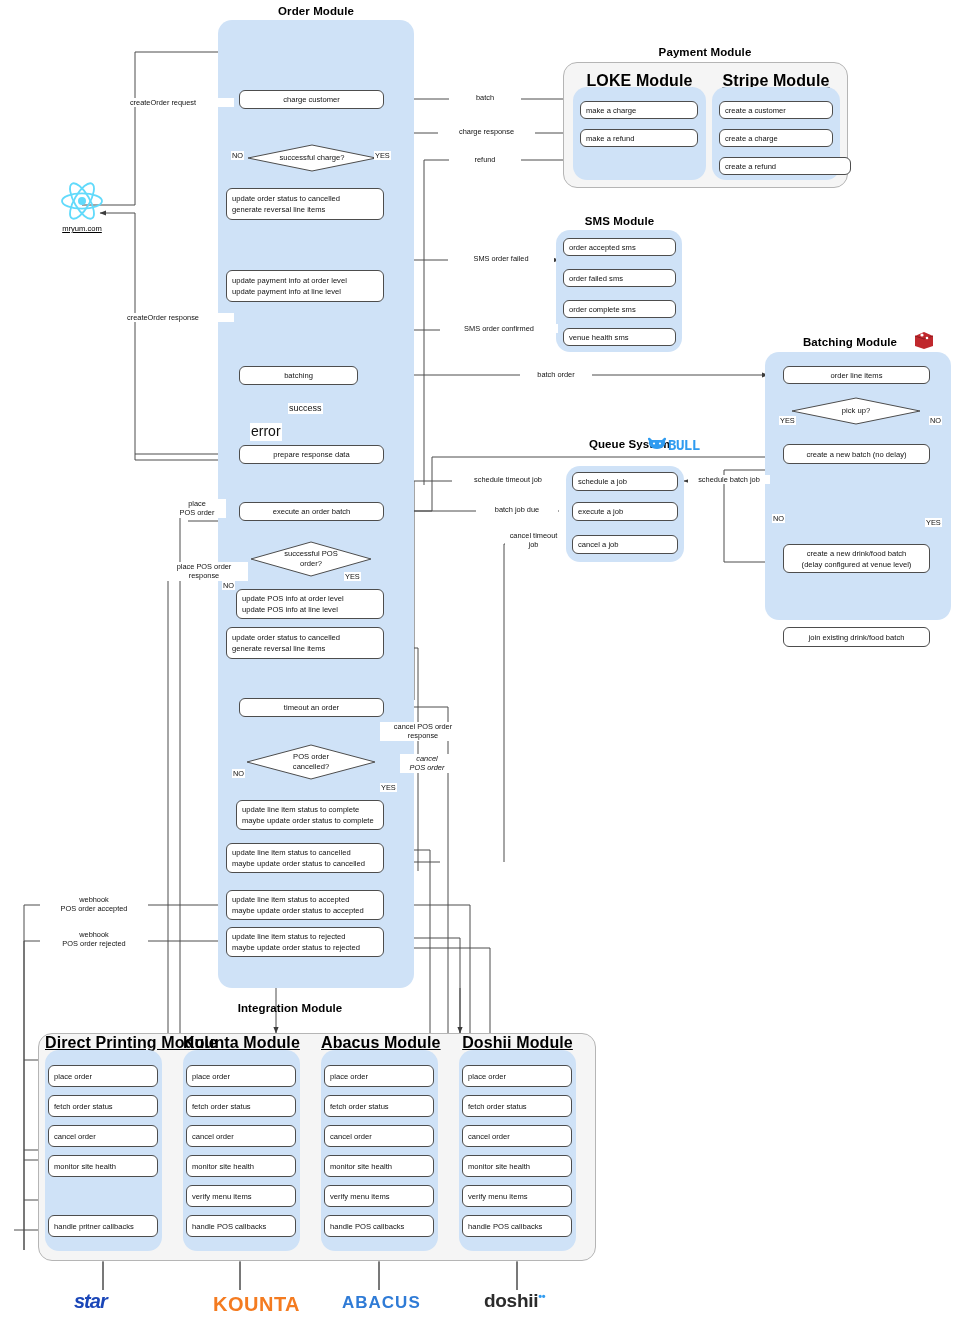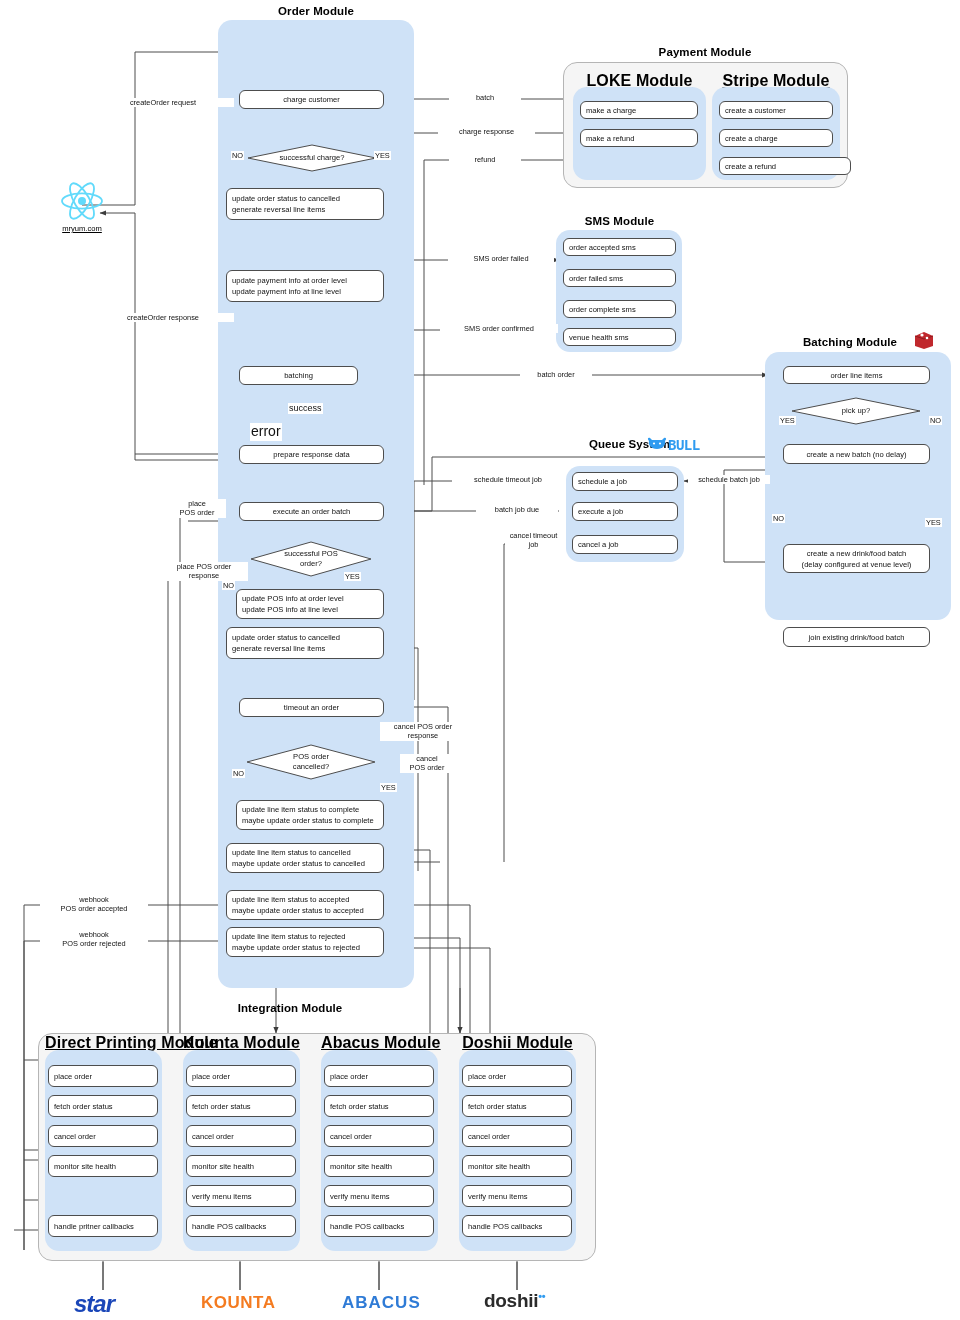--- a/index.html
+++ b/index.html
@@ -26,22 +26,22 @@
        justify-content:center;text-align:center;font-size:7.6px;line-height:1.3;color:#111;}
   .dia .dshape{position:absolute;left:0;top:0;width:100%;height:100%;}
   .dia .dlabel{position:relative;z-index:2;white-space:pre-line;}
 
   .elbl{position:absolute;font-size:7.4px;line-height:1.25;color:#111;
         background:#ffffff;text-align:center;white-space:pre-line;padding:0 1px;}
 
   .logo-label{position:absolute;font-size:7.6px;text-align:center;white-space:nowrap;}
 
   .brand{position:absolute;font-weight:bold;white-space:nowrap;}
-  .brand-star{font-size:24px;color:#1a46b8;font-style:italic;letter-spacing:-1px;}
-  .brand-kounta{font-size:17px;color:#f47b20;letter-spacing:.5px;}
+  .brand-star{font-size:20px;color:#1a46b8;font-style:italic;letter-spacing:-1px;}
+  .brand-kounta{font-size:20px;color:#f47b20;letter-spacing:.5px;margin-left:12px;}
   .brand-abacus{font-size:17px;color:#2f7bd6;letter-spacing:1px;}
   .brand-doshii{font-size:19px;color:#2b2b2b;letter-spacing:-.3px;}
   .brand-doshii .dot{color:#2f9bf0;font-size:11px;vertical-align:super;}
 
   .bull{position:absolute;font-weight:bold;font-size:14px;color:#2f9bf0;
         font-family:"DejaVu Sans Mono",monospace;letter-spacing:-.5px;}
   .redbox{position:absolute;}
 </style>
 </head>
 <body>
@@ -463,20 +463,20 @@
   <div class="elbl" style="left:476px;top:505px;width:80px;">batch job due</div>
   <div class="elbl" style="left:505px;top:531px;width:55px;">cancel timeout
 job</div>
   <div class="elbl" style="left:688px;top:475px;width:80px;">schedule batch job</div>
   <div class="elbl" style="left:168px;top:499px;width:56px;">place
 POS order</div>
   <div class="elbl" style="left:160px;top:562px;width:86px;">place POS order
 response</div>
   <div class="elbl" style="left:380px;top:722px;width:84px;">cancel POS order
 response</div>
-  <div class="elbl" style="left:400px;top:754px;width:52px;">cancel
+  <div class="elbl" style="left:400px;top:754px;width:52px;font-style:italic;">cancel
 POS order</div>
   <div class="elbl" style="left:40px;top:895px;width:106px;">webhook
 POS order accepted</div>
   <div class="elbl" style="left:40px;top:930px;width:106px;">webhook
 POS order rejected</div>
 
 </div>
 
 </body></html>

